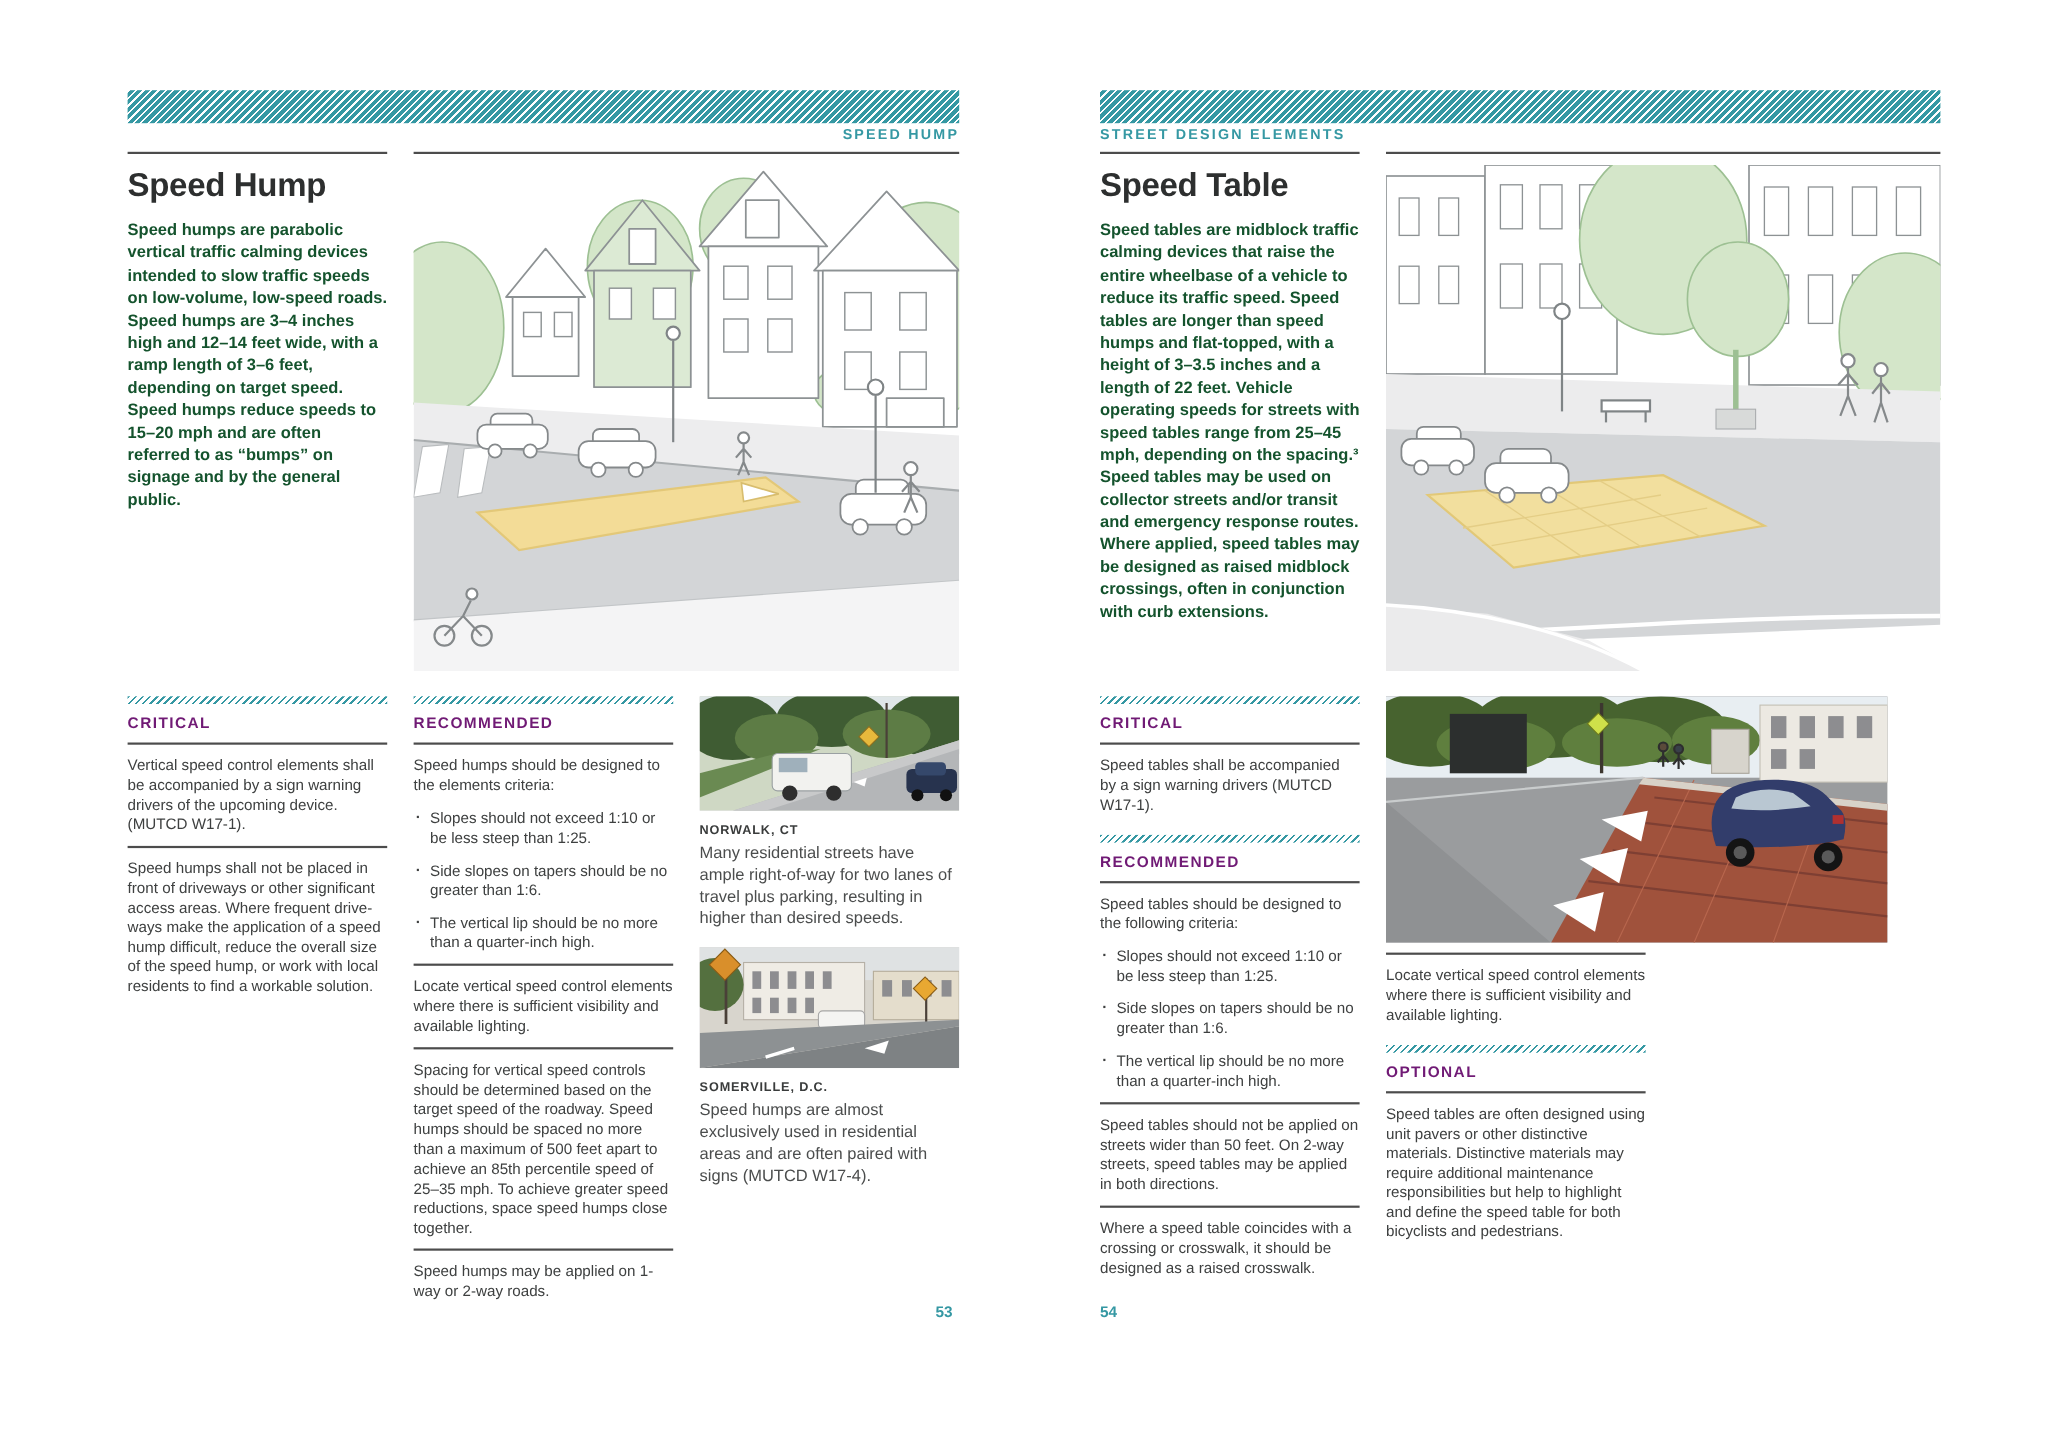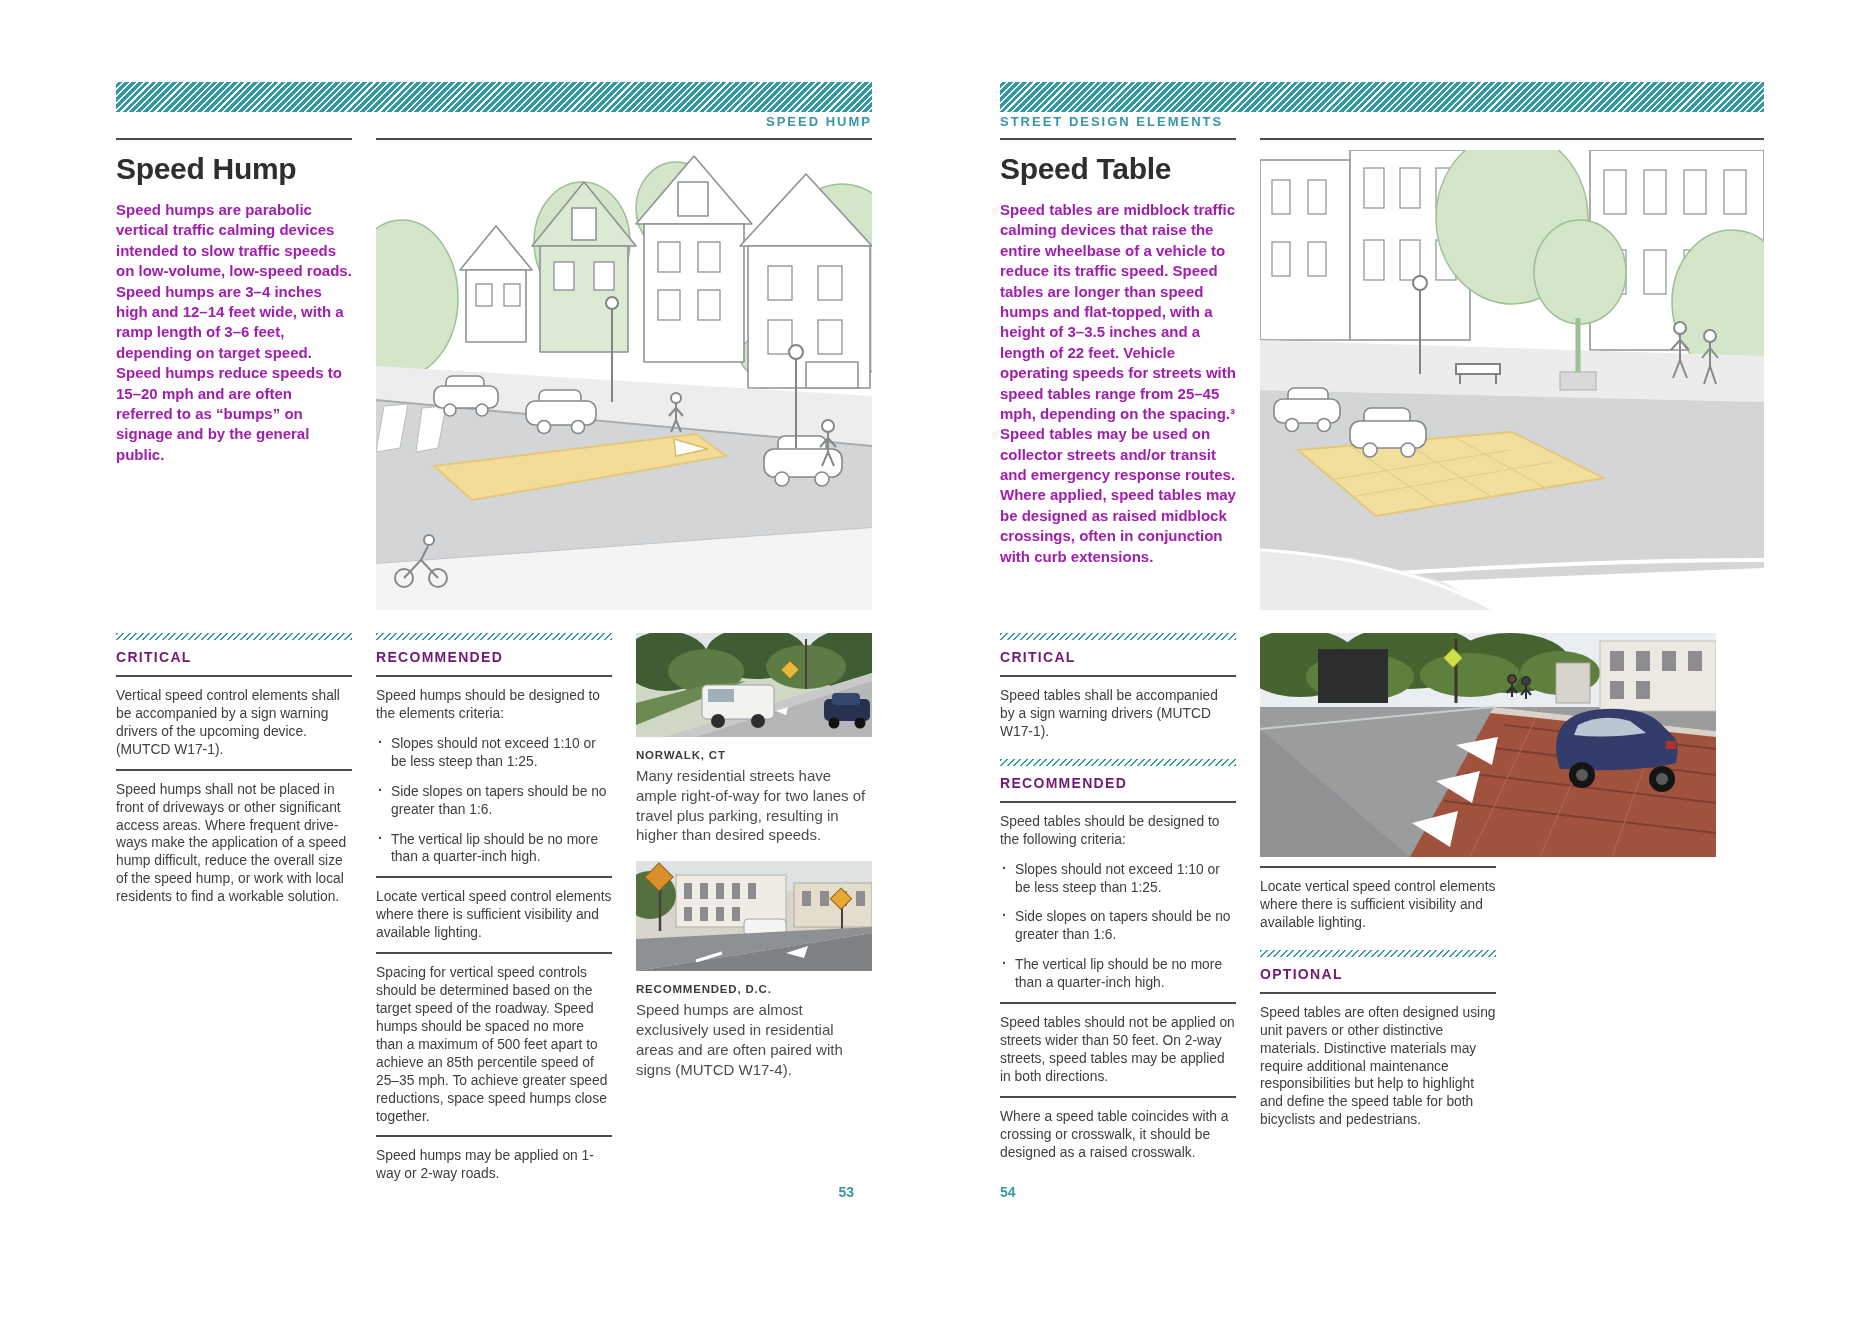--- a/index.html
+++ b/index.html
@@ -25,39 +25,39 @@
   .page-label{
     position:absolute;top:114px;left:0;right:0;
     font-size:13px;font-weight:bold;letter-spacing:2px;color:var(--teal);
   }
   .page-label.right{text-align:right;}
 
   .toprule{border-top:2px solid var(--rule);}
   .abs{position:absolute;}
 
   h1{font-size:30px;font-weight:bold;color:var(--ink-dark);letter-spacing:-0.3px;margin:12px 0 14px;}
-  .intro{font-size:15px;font-weight:bold;line-height:1.36;color:#a21caf;}
+  .intro{font-size:15px;font-weight:bold;line-height:1.36;color:#14532d;}
 
   .sec .hatch, .hatch{
     height:7px;margin-bottom:9px;
     background:repeating-linear-gradient(135deg,var(--teal) 0 1.6px,#ffffff 1.6px 4.6px);
   }
   h2{font-size:14px;font-weight:bold;letter-spacing:1.3px;color:#701a75;margin:4px 0 0;}
   .rule{border-top:2px solid var(--rule);margin:10px 0 10px;}
   .sec p, .body-p{font-size:13.8px;line-height:1.3;color:var(--ink);}
   .bullet{position:relative;padding-left:15px;margin:12px 0 0;}
   .bullet::before{content:"·";position:absolute;left:2px;top:-1px;font-weight:bold;color:var(--ink);}
 
   .photo{background:#dddddd;overflow:hidden;}
   .photo svg{display:block;width:100%;height:100%;}
   .cap-head{font-size:11.5px;font-weight:bold;letter-spacing:0.8px;color:#3a3c3c;margin:12px 0 5px;}
   .cap-text{font-size:15px;line-height:1.32;color:#4b4d4d;}
 
   .pagenum{position:absolute;top:1184px;font-size:14px;font-weight:bold;color:var(--teal);}
-  .pagenum.rt{right:18px;} .pagenum.lt{left:0;}
+  .pagenum.rt{right:6px;} .pagenum.lt{left:0;}
 
   .illus{background:#ffffff;}
   .illus svg{display:block;margin-top:10px;}
 </style>
 </head>
 <body>
 
 <div class="page" id="page-left">
   <div class="banner"></div>
   <div class="page-label right">SPEED HUMP</div>
@@ -244,21 +244,21 @@
         <rect x="13" y="6" width="20" height="20" transform="rotate(45 23 16)" fill="#d98f2b" stroke="#8a5c15"></rect>
         <line x1="206" y1="28" x2="206" y2="72" stroke="#4a4038" stroke-width="2"></line>
         <rect x="198" y="30" width="15" height="15" transform="rotate(45 205 37)" fill="#e8a832" stroke="#8a5c15"></rect>
         <rect x="108" y="58" width="42" height="16" rx="4" fill="#f4f4f2" stroke="#a6a6a6"></rect>
         <polygon points="0,110 236,72 236,110" fill="#7e8284"></polygon>
         <polygon points="0,78 236,66 236,72 0,110" fill="#8d9193"></polygon>
         <path d="M150,92 l22,-7 l-4,12 z" fill="#ffffff"></path>
         <path d="M60,100 l26,-8" stroke="#ffffff" stroke-width="3"></path>
       </svg>
     </div>
-    <div class="cap-head">RECOMMENDED, D.C.</div>
+    <div class="cap-head">SOMERVILLE, D.C.</div>
     <div class="cap-text">Speed humps are almost exclusively used in residential areas and are often paired with signs (MUTCD W17-4).</div>
   </div>
 
   <div class="pagenum rt">53</div>
 </div>
 
 <div class="page" id="page-right">
   <div class="banner"></div>
   <div class="page-label">STREET DESIGN ELEMENTS</div>
 

